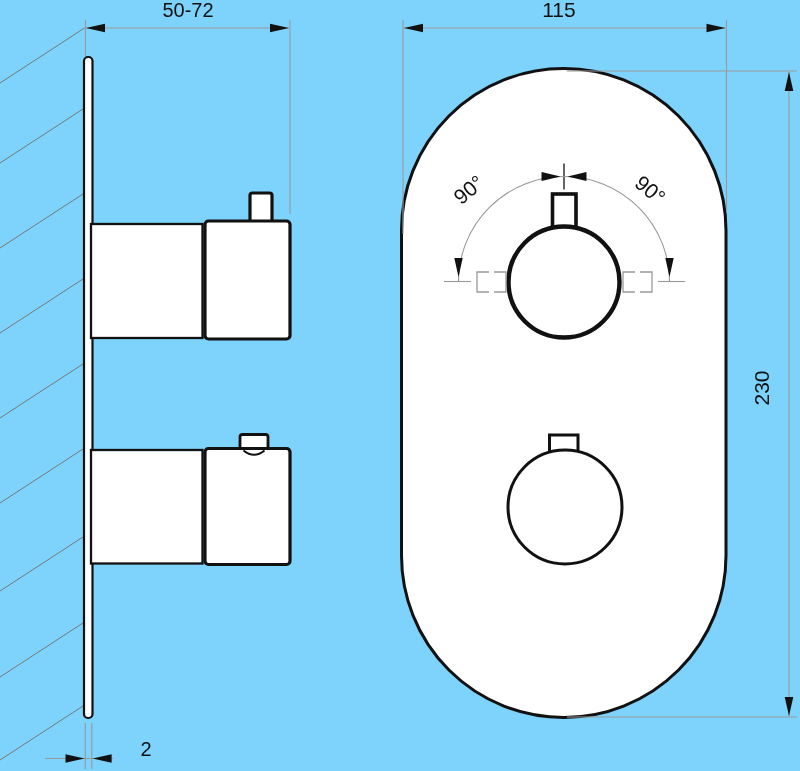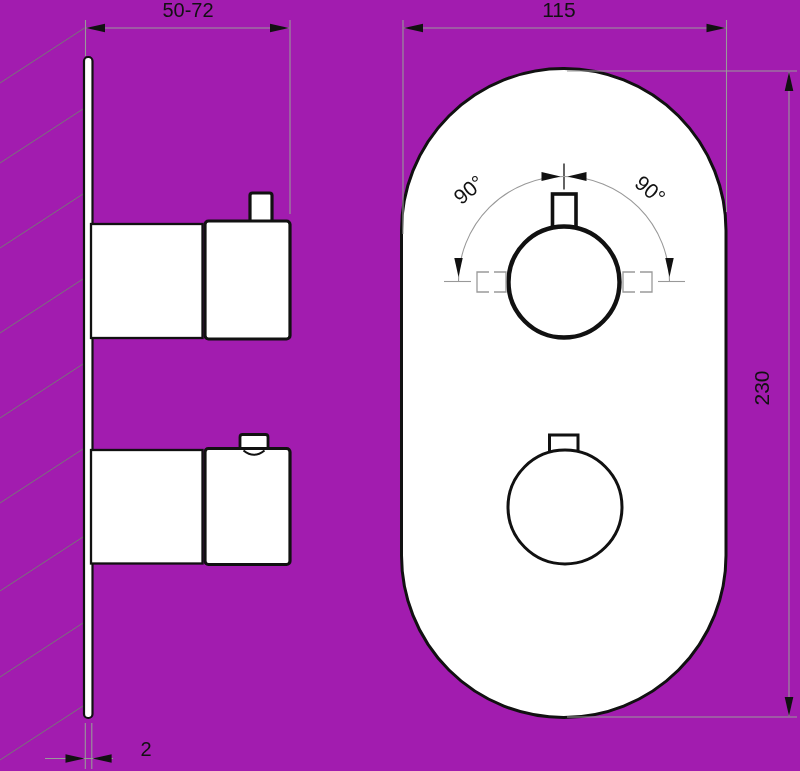--- a/index.html
+++ b/index.html
@@ -1,16 +1,16 @@
 <!DOCTYPE html>
 <html><head>
 <meta charset="utf-8">
 <style>
   html,body{margin:0;padding:0;background:#ffffff;}
-  .canvas{position:relative;width:800px;height:771px;background:#a21caf;overflow:hidden;}
+  .canvas{position:relative;width:800px;height:771px;background:#7dd3fc;overflow:hidden;}
   svg{display:block;}
   .dim-text{font-family:"Liberation Sans",sans-serif;font-size:21px;fill:#111111;}
   .dim-text-sm{font-family:"Liberation Sans",sans-serif;font-size:20px;fill:#111111;}
   .outline{stroke:#111111;fill:#ffffff;}
   .outline-nf{stroke:#111111;fill:none;}
   .dimline{stroke:#999999;stroke-width:1.1;fill:none;}
   .hatchline{stroke:#777777;stroke-width:1;fill:none;}
   .arrow{fill:#111111;stroke:none;}
   .ghost{stroke:#9a9a9a;stroke-width:1.3;fill:none;}
 </style>

